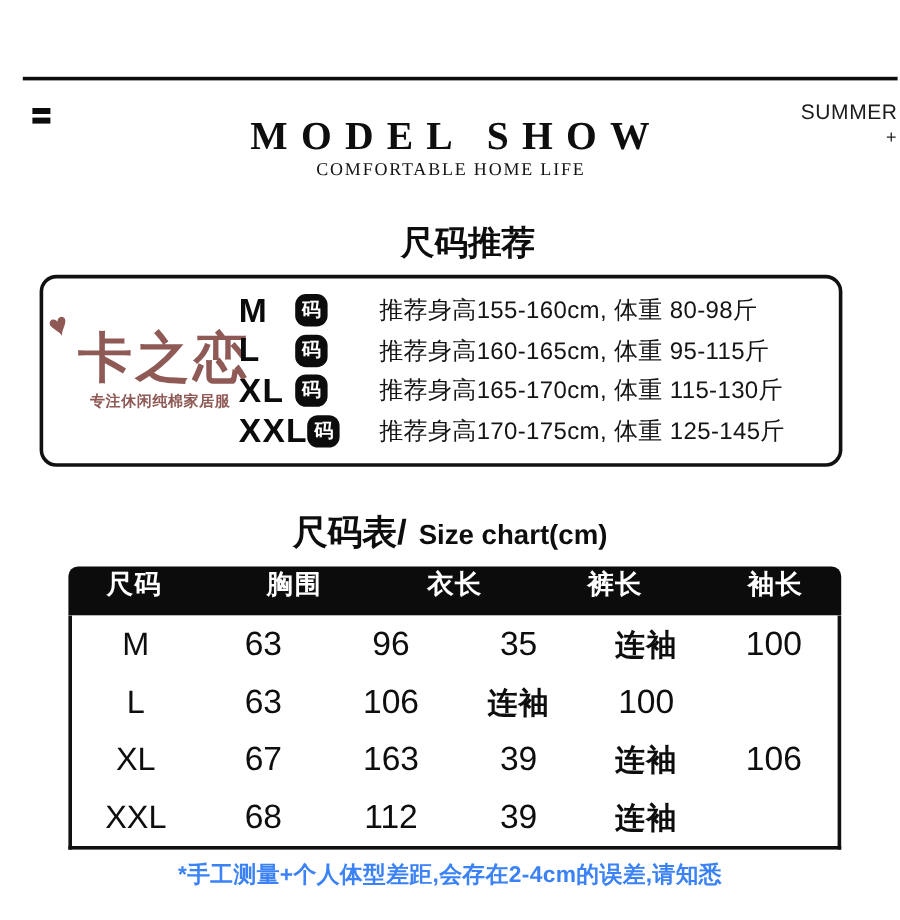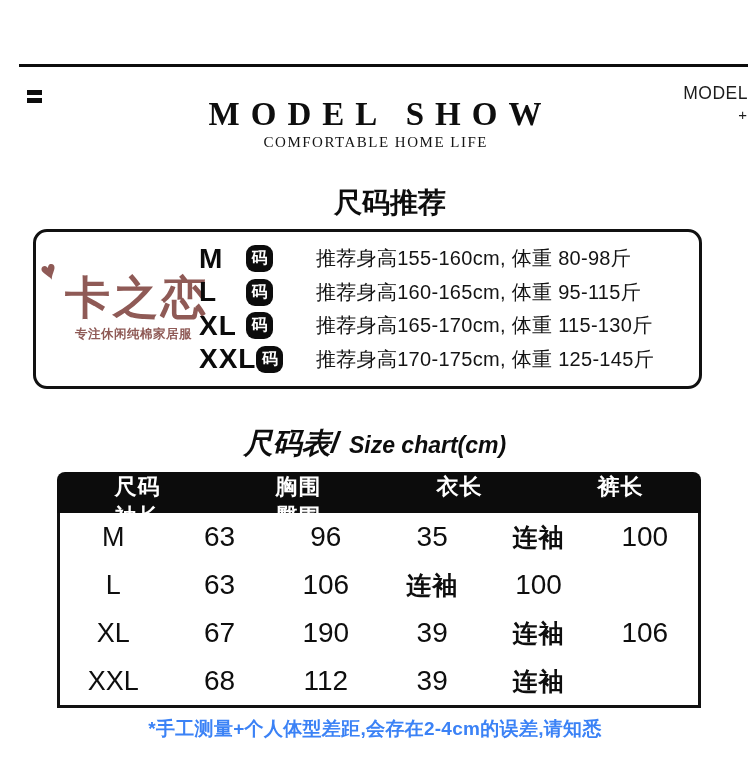--- a/index.html
+++ b/index.html
@@ -78,30 +78,31 @@
     font-size: 16px; font-weight: 700; flex: none;
   }
   .reco-text {
     font-size: 20px; font-weight: 500; color: #141414;
     letter-spacing: 0.3px; white-space: nowrap; text-align: center;
   }
 
   
   .chart-heading {
     position: absolute; left: 0; top: 424px; width: 750px;
-    display: flex; justify-content: center; align-items: baseline; gap: 10px; font-style: italic;
+    display: flex; justify-content: center; align-items: baseline; gap: 10px;
   }
   .chart-heading-cn { font-weight: 700; font-size: 29px; color: #0d0d0d; }
   .chart-heading-en { font-weight: 700; font-size: 23px; color: #0d0d0d; }
 
   .size-table { position: absolute; left: 57px; top: 472px; width: 644px; }
   .thead {
-    display: grid; grid-template-columns: repeat(4, 1fr);
+    display: grid; grid-template-columns: repeat(5, 1fr);
     height: 41px; background: #0c0c0c; border-radius: 8px 8px 0 0;
     align-items: center;
+    gap: 24px;
   }
   .th {
     text-align: center; color: #ffffff; font-weight: 700; font-size: 22px;
     letter-spacing: 1px;
   }
   .tbody {
     border-left: 3px solid #111; border-right: 3px solid #111; border-bottom: 3px solid #111;
     background: #fff;
   }
   .tr { display: grid; grid-template-columns: repeat(6, 1fr); height: 48px; align-items: center; }
@@ -119,21 +120,21 @@
 </head>
 <body>
 
 <div class="page">
 
   <div class="top-rule"></div>
   <div class="menu-icon">
     <div class="bar"></div>
     <div class="bar"></div>
   </div>
-  <div class="summer">MODEL</div>
+  <div class="summer">SUMMER</div>
   <div class="plus">+</div>
   <div class="model-show">MODEL SHOW</div>
   <div class="model-sub">COMFORTABLE HOME LIFE</div>
 
   <div class="reco-heading">尺码推荐</div>
 
   <div class="reco-box">
     <div class="brand">
       <div class="brand-heart">♥</div>
       <div class="brand-name">卡之恋</div>
@@ -198,21 +199,21 @@
       <div class="tr">
         <div class="td size-col">L</div>
         <div class="td">63</div>
         <div class="td">106</div>
         <div class="td sleeve">连袖</div>
         <div class="td">100</div>
       </div>
       <div class="tr">
         <div class="td size-col">XL</div>
         <div class="td">67</div>
-        <div class="td">190</div>
+        <div class="td">163</div>
         <div class="td">39</div>
         <div class="td sleeve">连袖</div>
         <div class="td">106</div>
       </div>
       <div class="tr">
         <div class="td size-col">XXL</div>
         <div class="td">68</div>
         <div class="td">112</div>
         <div class="td">39</div>
         <div class="td sleeve">连袖</div>

